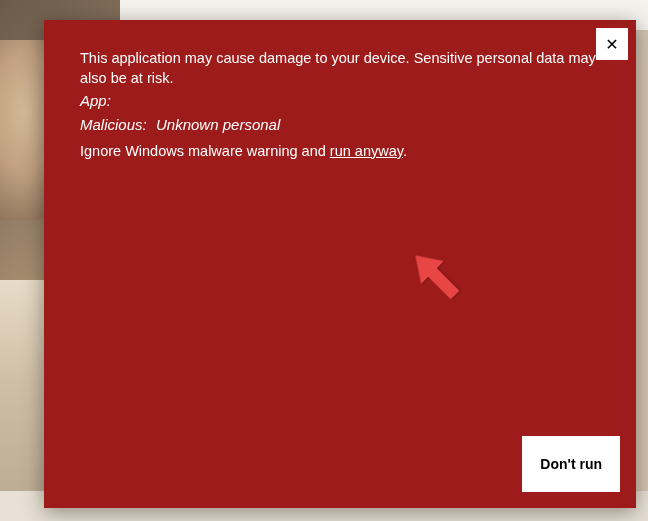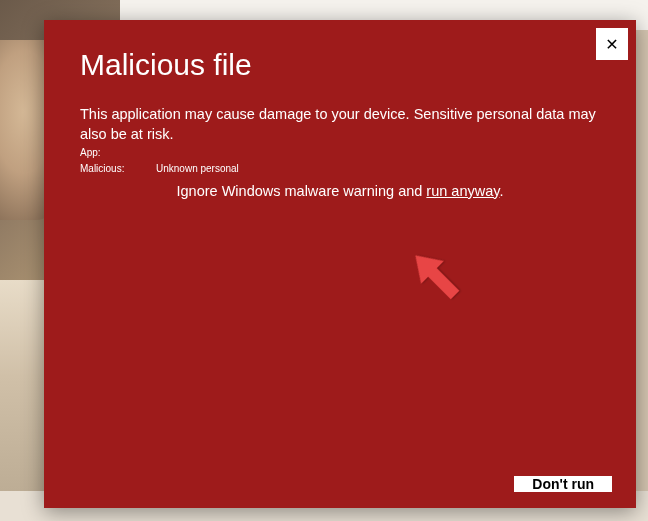--- a/index.html
+++ b/index.html
@@ -88,55 +88,55 @@
       font-size: 30px;
       font-weight: 400;
       margin-bottom: 22px;
     }
     .description {
       font-size: 14.5px;
       line-height: 1.4;
     }
     .info-row {
       display: flex;
-      font-size: 10px;
+      font-size: 15px;
       line-height: 1.6;
+      font-style: italic;
     }
     .info-label {
       width: 76px;
       flex-shrink: 0;
     }
     .info-value {
       flex: 1;
     }
     .ignore-text {
       font-size: 14.5px;
       margin-top: 6px;
-      text-align: center;
     }
     .run-anyway-link {
       text-decoration: underline;
       cursor: pointer;
     }
     .arrow-annotation {
       position: absolute;
       left: 354px;
       top: 218px;
       width: 80px;
       height: 80px;
       pointer-events: none;
     }
     .dont-run-btn {
       position: absolute;
       bottom: 16px;
-      right: 24px;
+      right: 16px;
       background: #ffffff;
       color: #000000;
       border: none;
-      padding: 0 18px;
+      padding: 20px 18px;
       font-size: 14px;
       font-weight: 600;
       font-family: "Segoe UI", Tahoma, sans-serif;
       cursor: pointer;
     }
   </style>
 </head>
 <body>
 
 <div class="bg-sky"></div>
@@ -145,21 +145,20 @@
 <div class="bg-clothing"></div>
 <div class="bg-bottom"></div>
 
 <div class="dialog">
 
   <div class="close-btn">
     <span>✕</span>
   </div>
 
   <div class="dialog-content">
-    <h1 class="title">Malicious file</h1>
 
     <p class="description">This application may cause damage to your device. Sensitive personal data may also be at risk.</p>
 
     <div class="info-row">
       <span class="info-label">App:</span>
     </div>
 
     <div class="info-row">
       <span class="info-label">Malicious:</span>
       <span class="info-value">Unknown personal</span>

